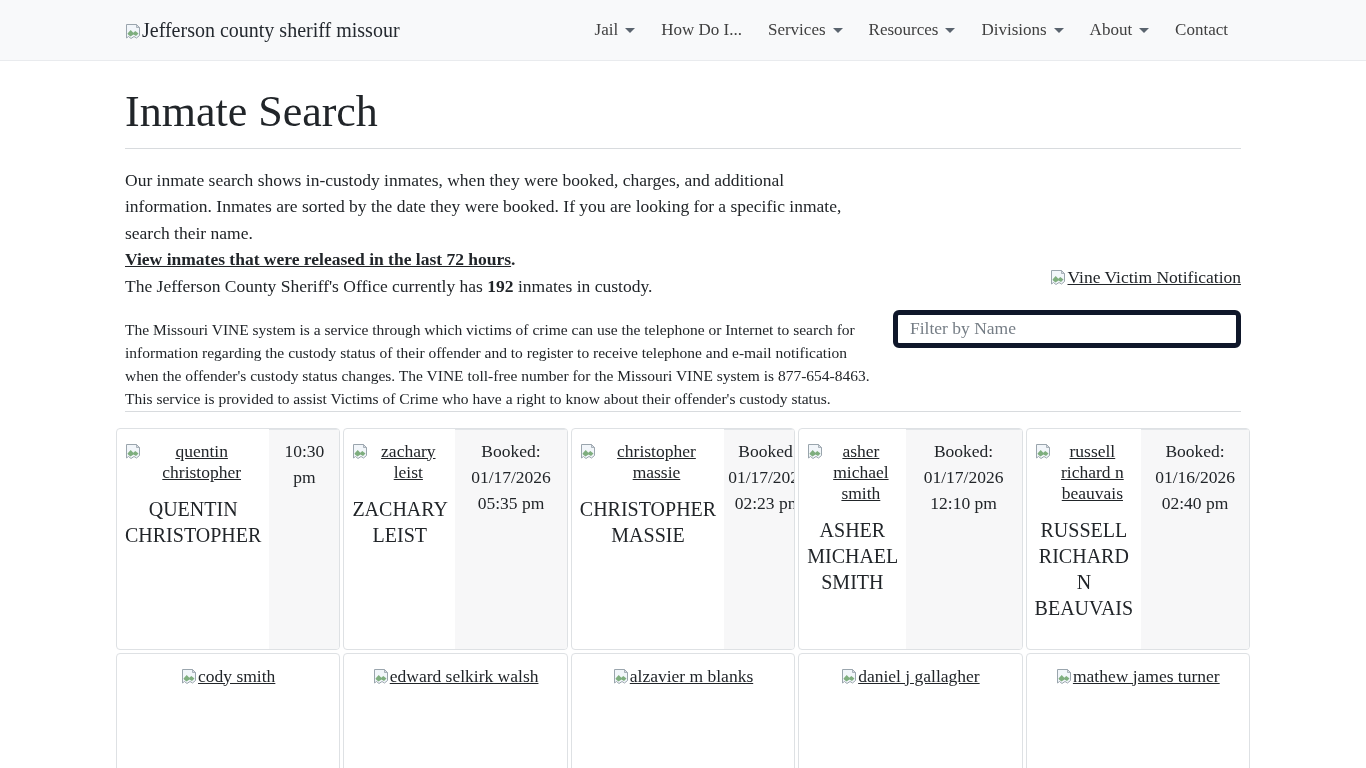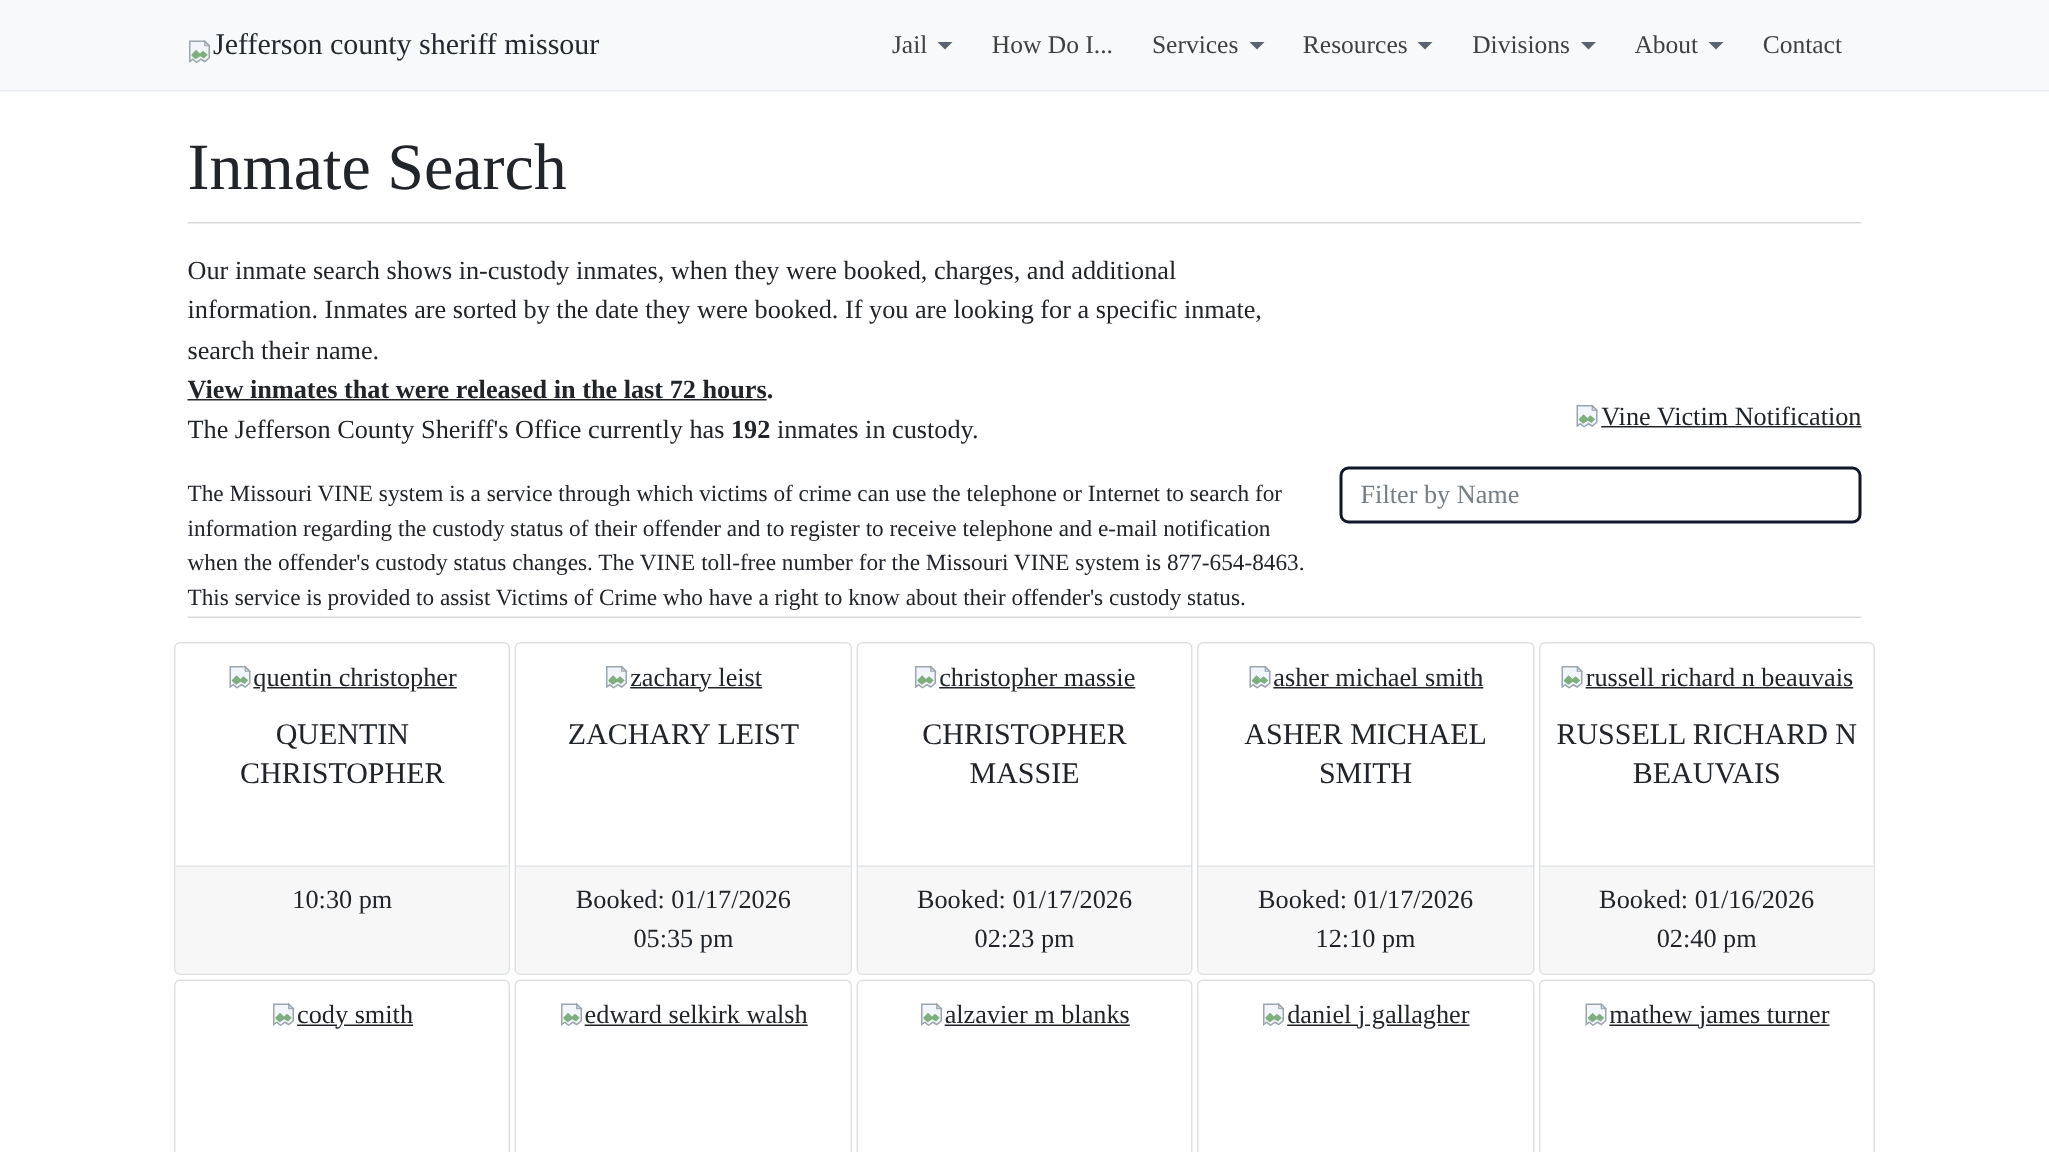--- a/index.html
+++ b/index.html
@@ -18,21 +18,21 @@
     border-bottom: 1px solid #e9ebee;
     display: flex; align-items: center;
   }
   .container {
     width: 1140px; margin: 0 auto; padding: 0 12px;
   }
   .nav-inner {
     display: flex; align-items: center; justify-content: space-between;
   }
   .brand {
-    display: inline-flex; align-items: flex-end;
+    display: inline-flex; align-items: center;
     font-size: 20px; color: #24292f; text-decoration: none;
     cursor: pointer;
   }
   .brand .bimg { margin: 2px 1px 0 0; }
   .nav-menu { display: flex; align-items: center; }
   .nav-link {
     font-size: 17px; color: #404040; text-decoration: none;
     padding: 8px 13px; display: inline-flex; align-items: center;
     cursor: pointer; white-space: nowrap;
   }
@@ -63,39 +63,39 @@
   .custody-count { font-weight: bold; }
   .vine-para { font-size: 15.5px; line-height: 1.5; margin: 18px 0 0 0; }
   .vine-wrap { text-align: right; margin-top: 100px; }
   .vine-link {
     display: inline-flex; align-items: flex-start;
     font-size: 17.5px; color: #212529; text-decoration: underline; cursor: pointer;
   }
   .vine-link .bimg { margin: 2px 1px 0 0; }
   .filter-input {
     display: block; width: 100%; height: 38px; margin-top: 21px;
-    border: 2px solid #0f172a; border-radius: 6px;
+    border: 5px solid #0f172a; border-radius: 6px;
     padding: 0 12px; font-family: "Liberation Serif", serif;
     font-size: 17.5px; color: #212529; background: #fff; outline: none;
   }
   .filter-input::placeholder { color: #757d85; opacity: 1; }
   .rule-2 { margin-top: 26px; }
   
   .cards-grid {
     margin: 16px -9px 0 -9px;
     display: grid;
     grid-template-columns: repeat(5, 1fr);
     grid-auto-rows: 222px;
     gap: 3px;
   }
   .card {
     background: #fff;
     border: 1px solid #dee1e4;
     border-radius: 4px;
-    display: flex; flex-direction: column;
+    display: flex; flex-direction: row;
     text-align: center;
     overflow: hidden;
   }
   .card-body { flex: 1; padding: 12px 8px 0 8px; }
   .img-link {
     display: inline-flex; align-items: flex-start;
     font-size: 17.5px; color: #212529; text-decoration: underline; cursor: pointer;
   }
   .img-link .bimg { margin: 2px 1px 0 0; }
   .card-name {

